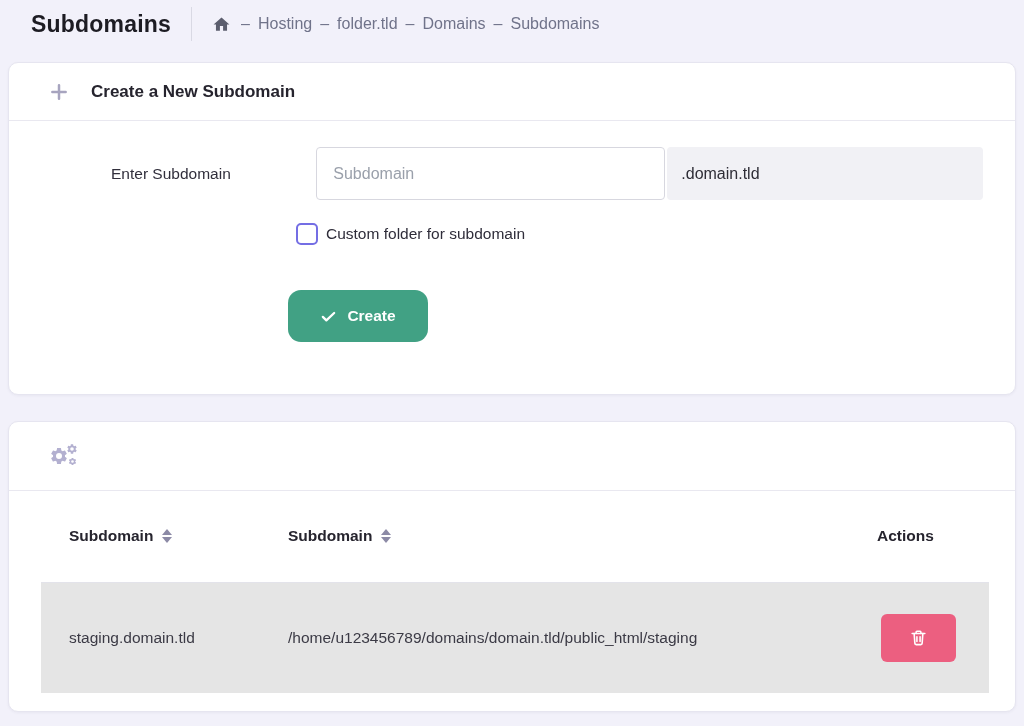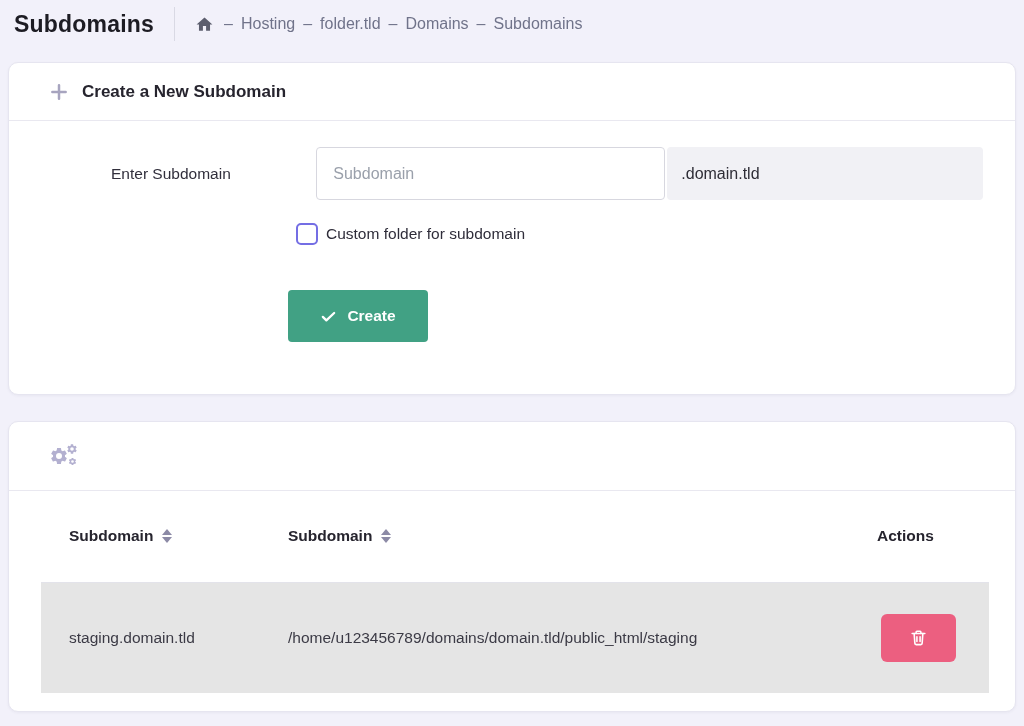--- a/index.html
+++ b/index.html
@@ -9,21 +9,21 @@
     font-family: "Liberation Sans", "DejaVu Sans", sans-serif;
     color: #26242e;
     overflow: hidden;
   }
 
   
   .page-header {
     display: flex;
     align-items: center;
     height: 48px;
-    padding-left: 14px;
+    padding-left: 31px;
   }
   .page-title {
     font-size: 23px;
     font-weight: 700;
     color: #1d1c23;
     letter-spacing: 0.2px;
   }
   .header-divider {
     width: 1px;
     height: 34px;
@@ -48,21 +48,21 @@
     border: 1px solid #e6e5f0;
     border-radius: 10px;
     box-shadow: 0 1px 3px rgba(40, 40, 80, 0.05);
     overflow: hidden;
   }
   .card-1 { margin-top: 14px; height: 333px; }
   .card-2 { margin-top: 26px; height: 291px; }
   .card-header {
     display: flex;
     align-items: center;
-    gap: 13px;
+    gap: 22px;
     padding-left: 40px;
     border-bottom: 1px solid #e9e8f0;
   }
   .card-1 .card-header { height: 58px; }
   .card-2 .card-header { height: 69px; }
   .card-title {
     font-size: 17px;
     font-weight: 700;
     color: #26242e;
   }
@@ -116,21 +116,21 @@
     background: #ffffff;
     cursor: pointer;
   }
   .checkbox-label { font-size: 15.5px; color: #2f2d3a; }
   .create-button {
     margin-top: 45px;
     width: 140px;
     height: 52px;
     background: #41a184;
     border: none;
-    border-radius: 4px;
+    border-radius: 13px;
     color: #ffffff;
     font-size: 15.5px;
     font-weight: 700;
     font-family: inherit;
     display: flex;
     align-items: center;
     justify-content: center;
     gap: 10px;
     cursor: pointer;
   }

